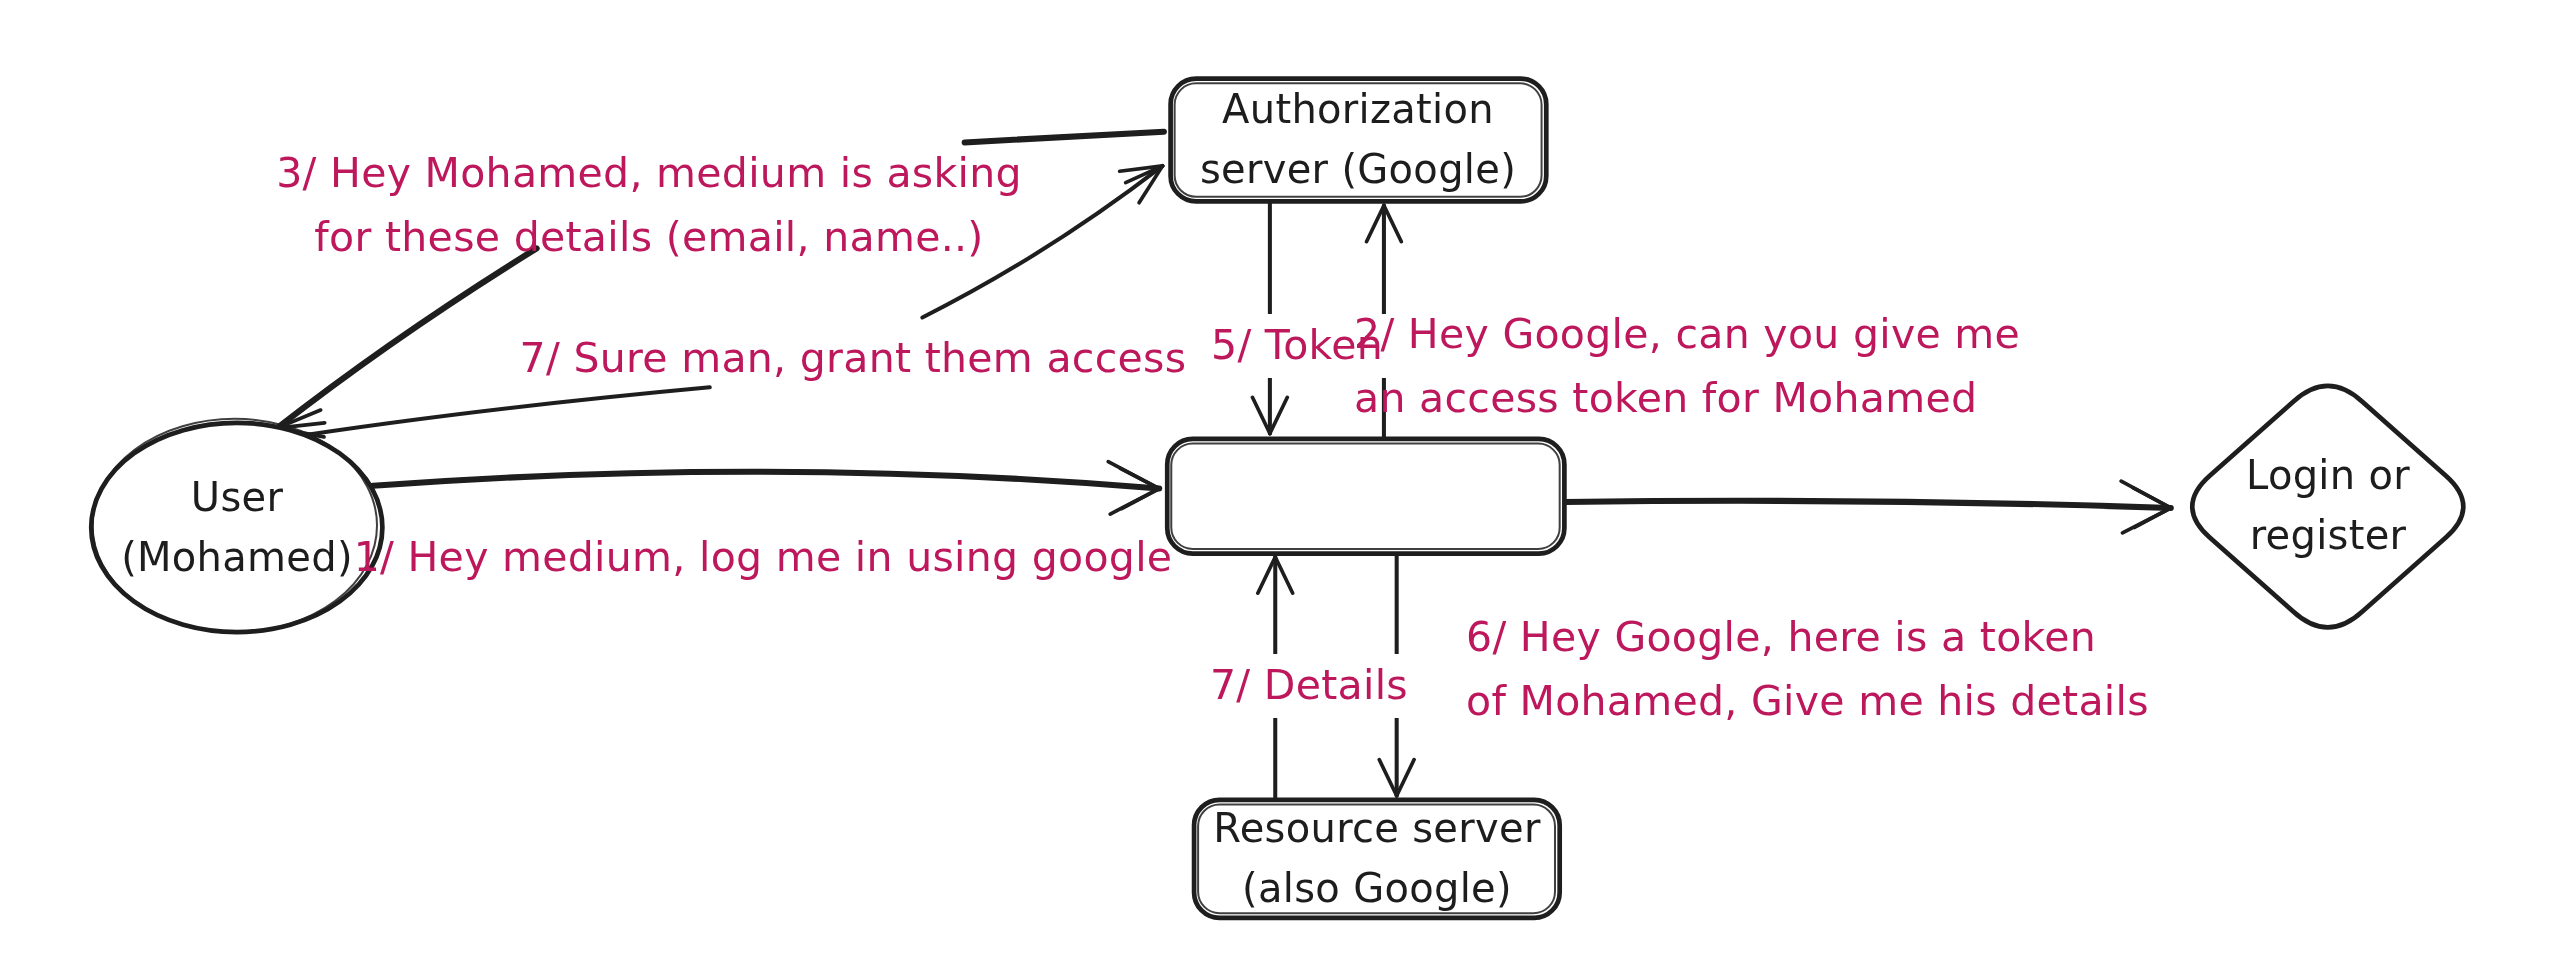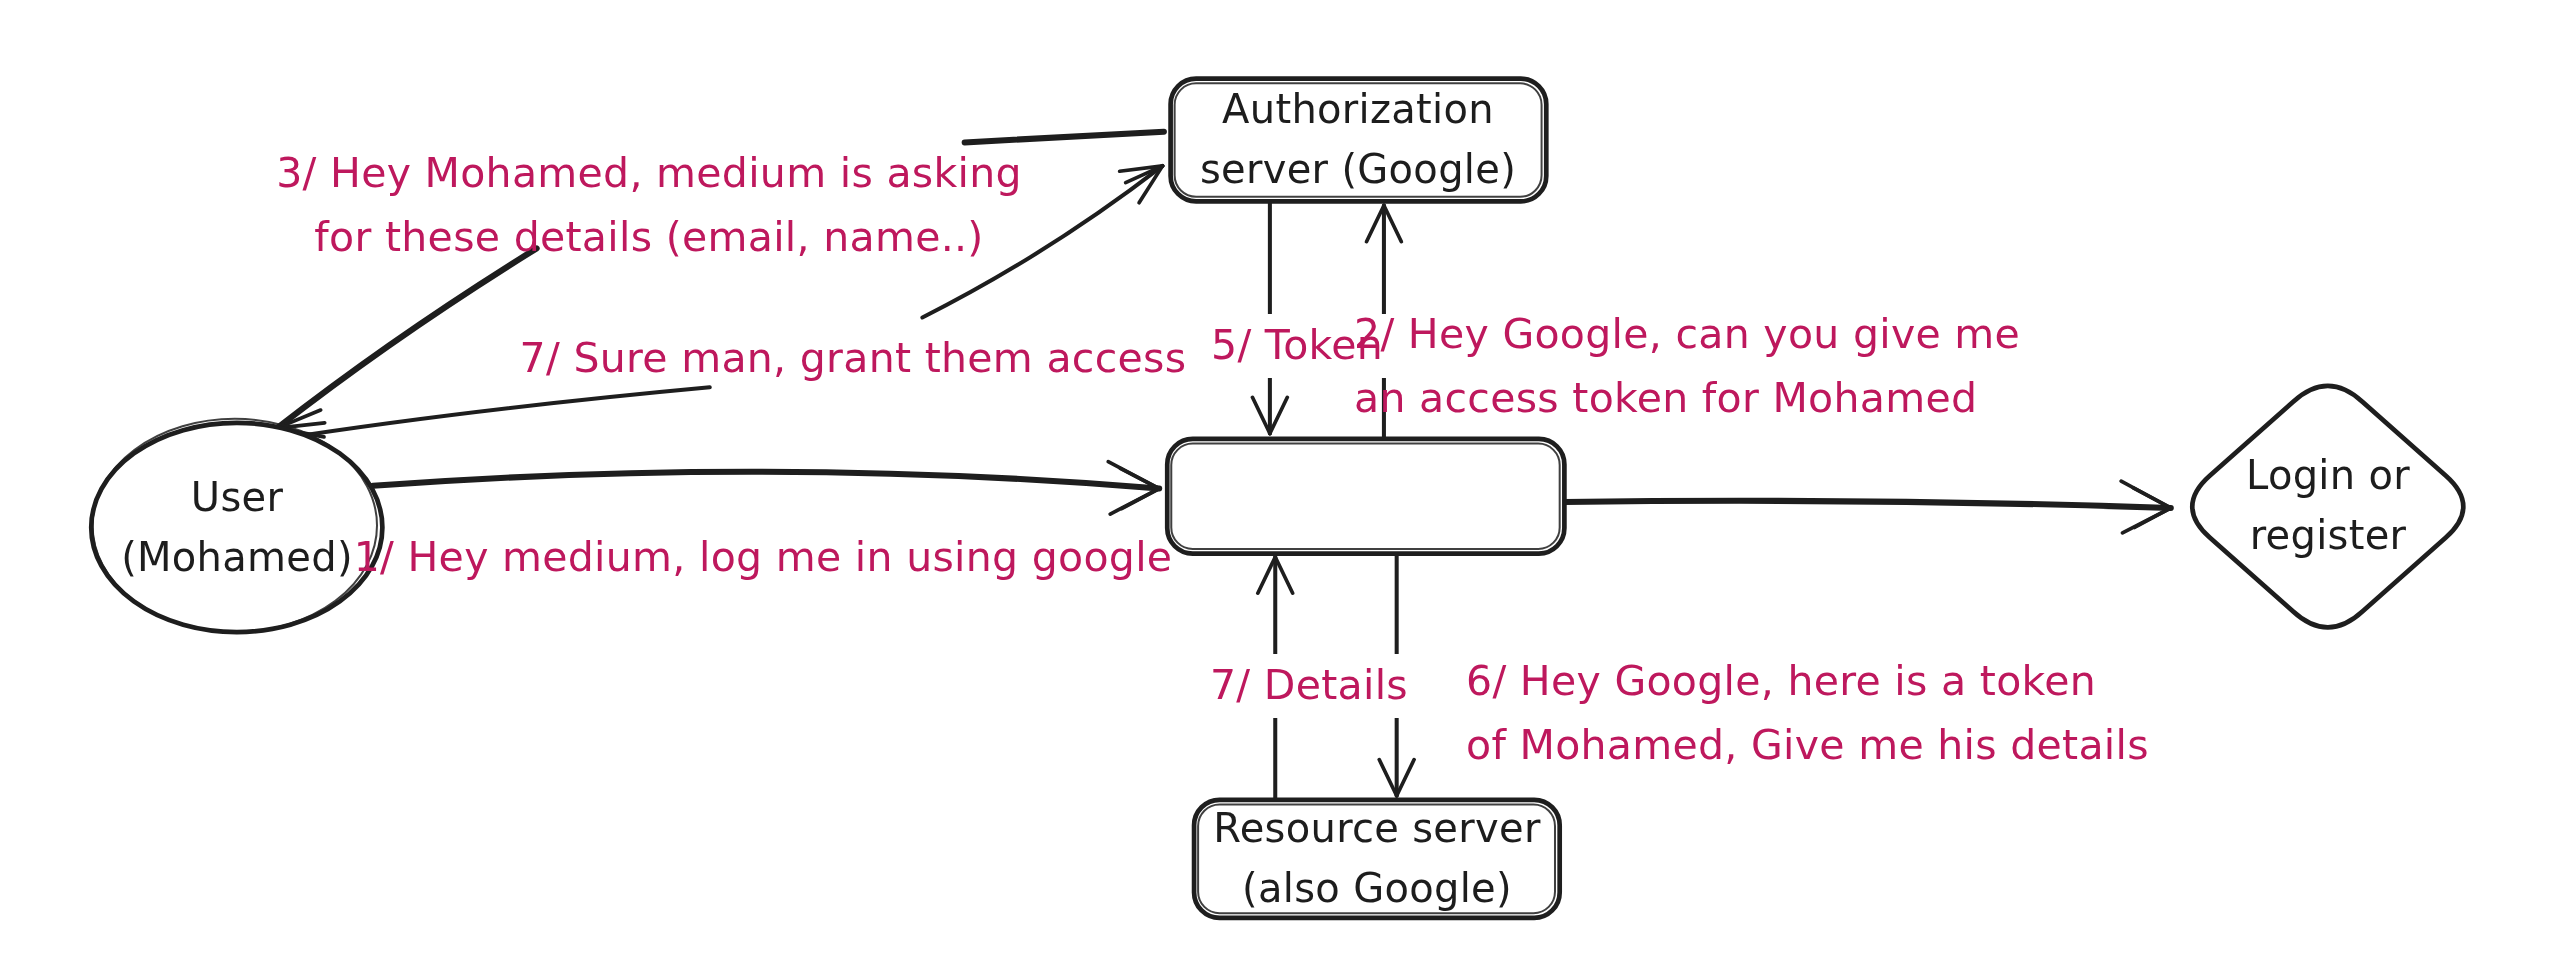--- a/index.html
+++ b/index.html
@@ -164,17 +164,17 @@
 
   <div class="lbl ctr" style="left:763px; top:502px;margin-top:24px;">1/ Hey medium, log me in using google</div>
 
   <div class="lbl ctr mask" style="left:1297px; top:305px;margin-top:9px;">5/ Token</div>
 
   <div class="lbl" style="left:1354px; top:303px;">2/ Hey Google, can you give me
 an access token for Mohamed</div>
 
   <div class="lbl ctr mask" style="left:1309px; top:654px;">7/ Details</div>
 
-  <div class="lbl" style="left:1466px; top:650px;">6/ Hey Google, here is a token
+  <div class="lbl" style="left:1466px; top:606px;">6/ Hey Google, here is a token
 of Mohamed, Give me his details</div>
 
 </div>
 
 
 </body></html>

